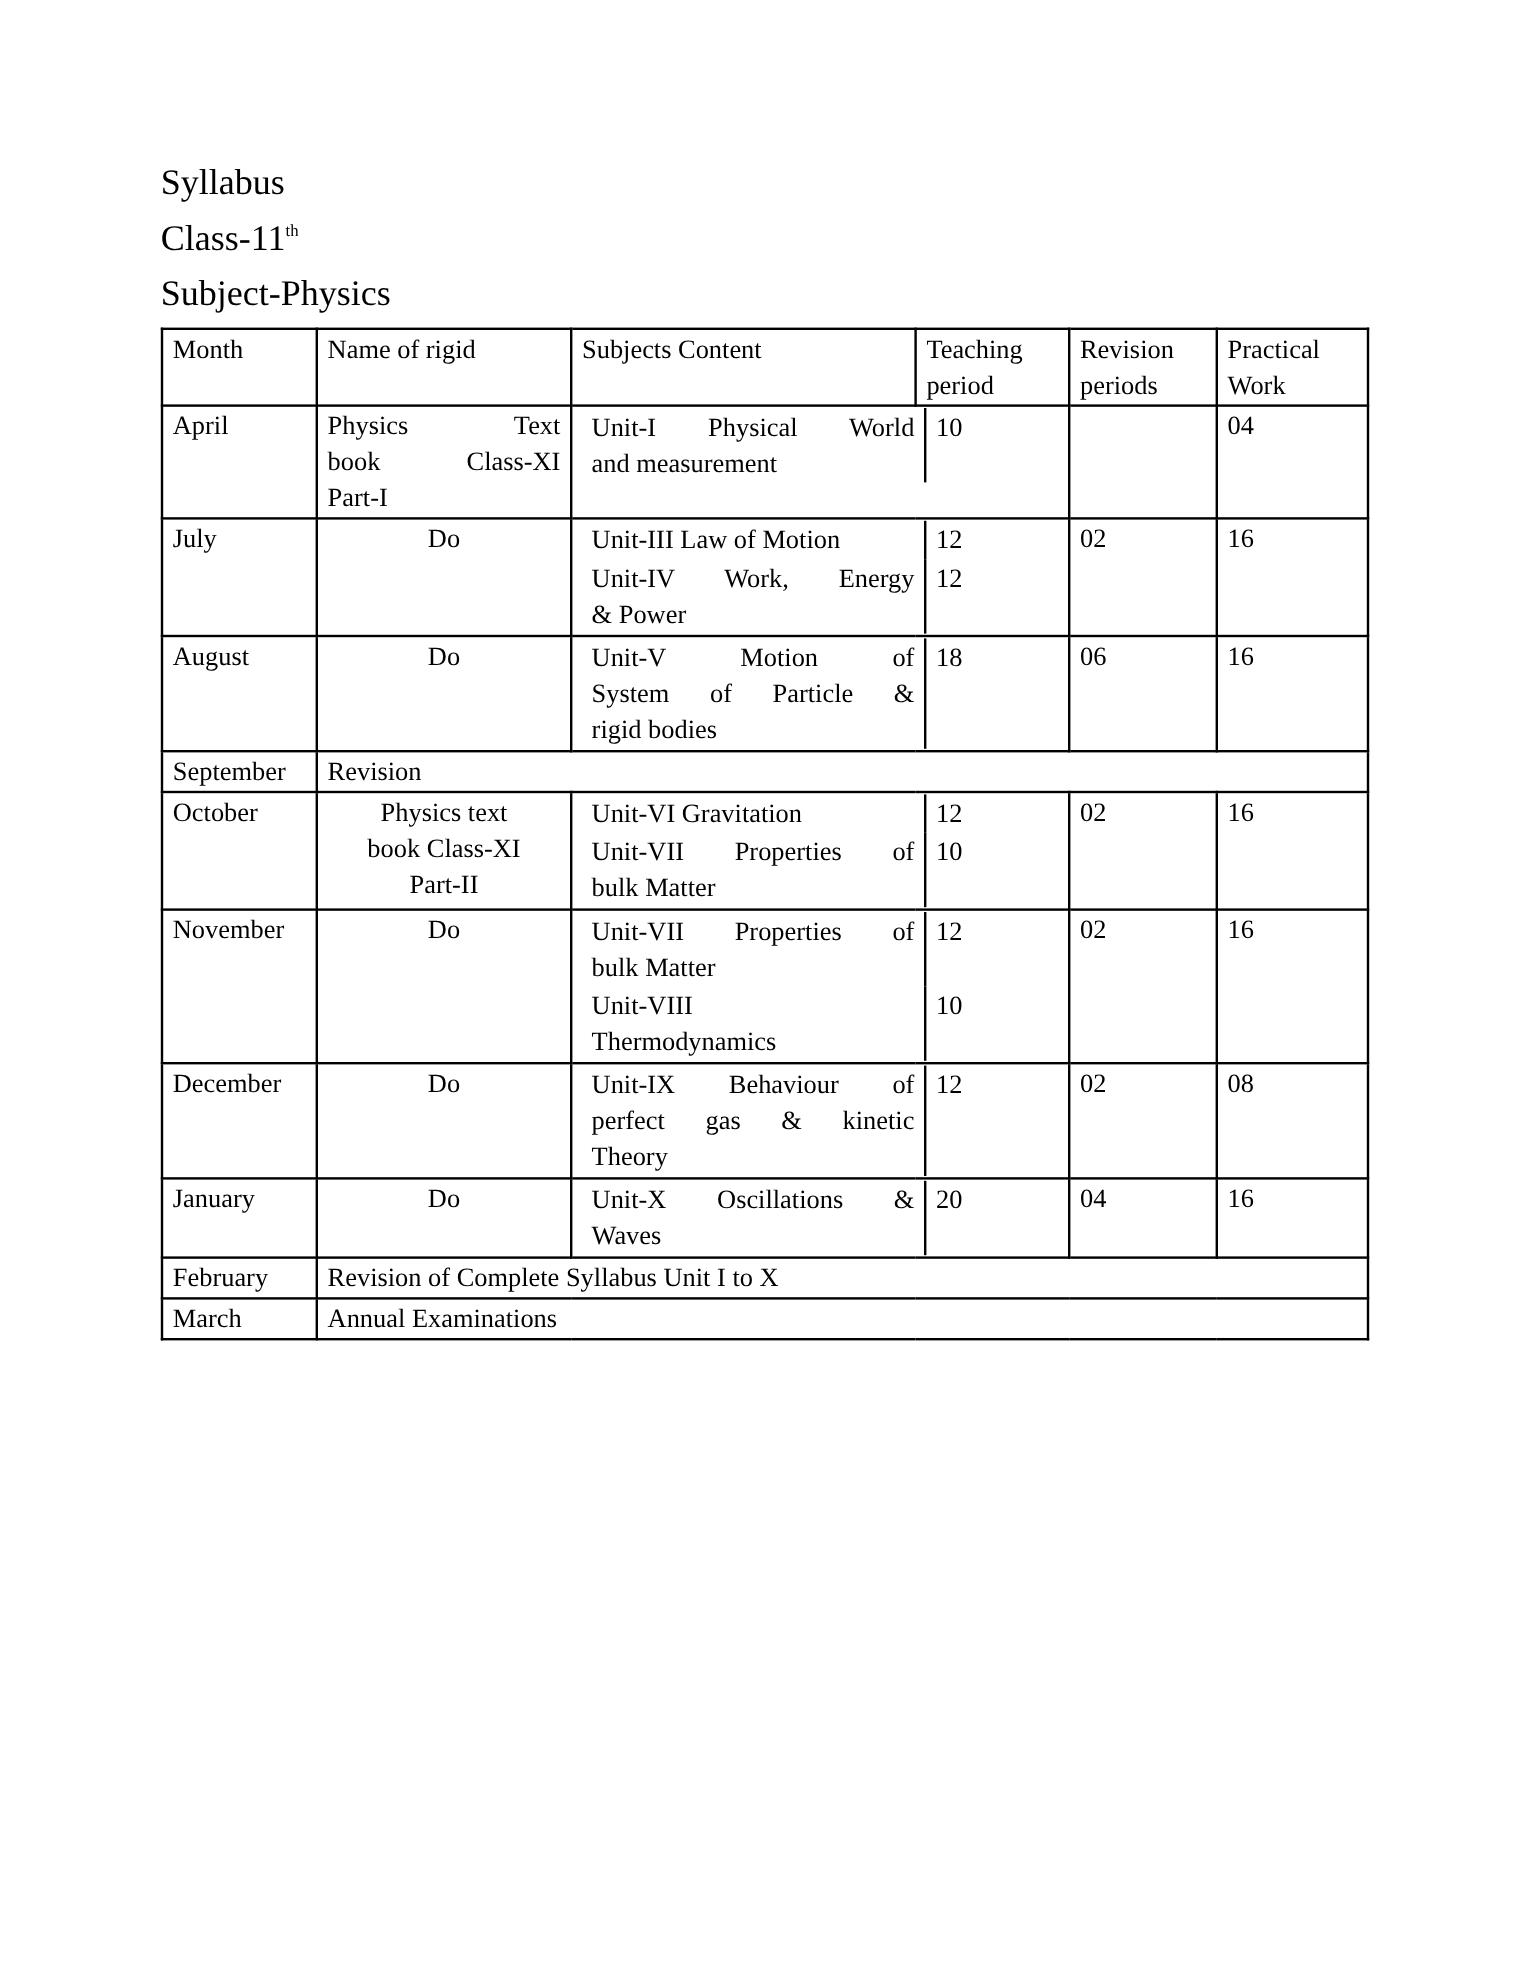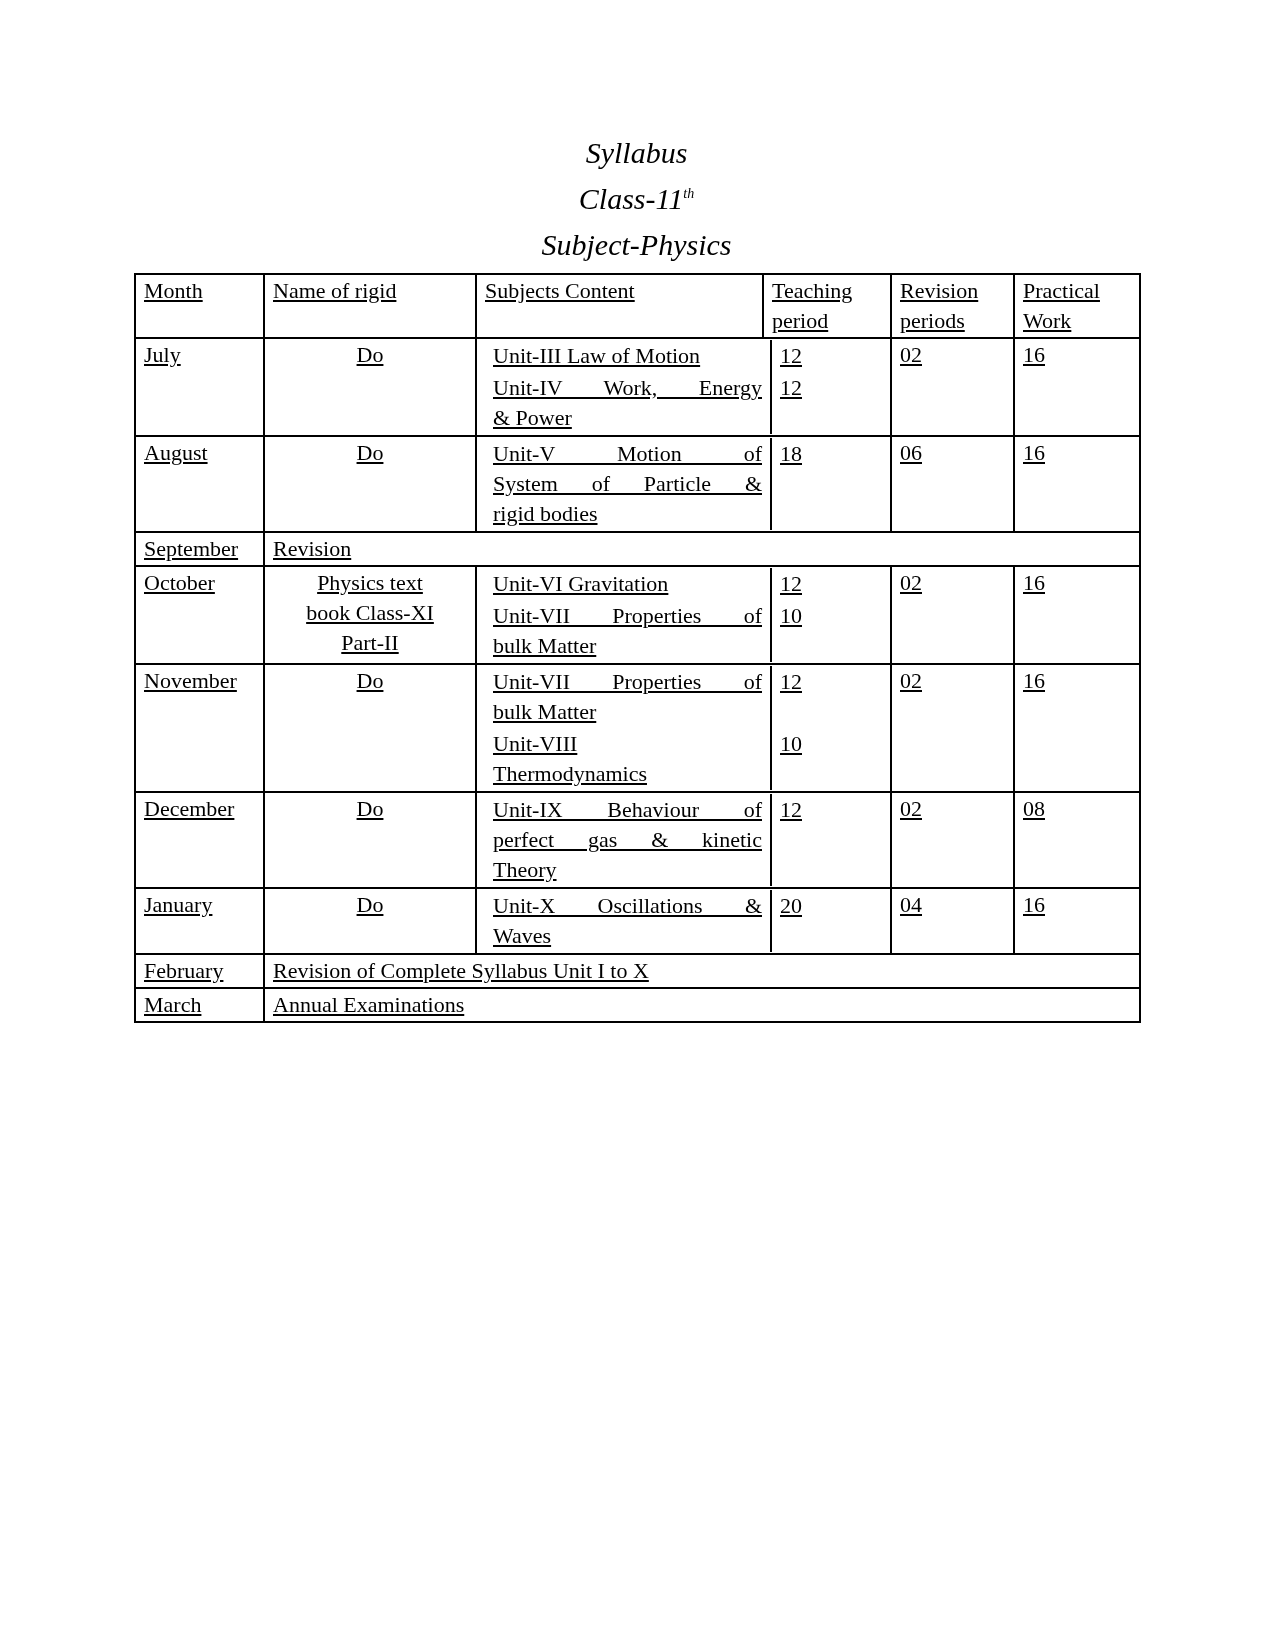--- a/index.html
+++ b/index.html
@@ -12,39 +12,37 @@
     min-height: 1651px;
     font-family: "Liberation Serif", "DejaVu Serif", serif;
     color: #000;
   }
   .page {
     padding-top: 130px;
   }
   .titles {
     margin-left: 134px;
     width: 1005px;
-    text-align: center;
+    text-align: left;
     font-size: 30px;
     line-height: 46px;
-    font-style: italic;
   }
   .titles sup {
     font-size: 14px;
     vertical-align: super;
     line-height: 0;
   }
   table.syllabus {
     margin-left: 134px;
     width: 1005px;
     border-collapse: collapse;
     table-layout: fixed;
     font-size: 22px;
     line-height: 30px;
     margin-top: 5px;
-    text-decoration: underline;
   }
   table.syllabus th, table.syllabus td {
     border: 2px solid #000;
     vertical-align: top;
     padding: 1px 8px;
     font-weight: normal;
     text-align: left;
     overflow: hidden;
   }
   td.c-ct {
@@ -95,20 +93,39 @@
 
     <tr>
       <th>Month</th>
       <th>Name of rigid</th>
       <th>Subjects Content</th>
       <th>Teaching period</th>
       <th>Revision periods</th>
       <th>Practical Work</th>
     </tr>
 
+    <tr>
+      <td class="c-month">April</td>
+      <td class="c-book">
+        <span class="ln j">Physics Text</span>
+        <span class="ln j">book Class-XI</span>
+        <span class="ln">Part-I</span>
+      </td>
+      <td class="c-ct" colspan="2">
+        <div class="ct-item">
+          <div class="ct-text">
+            <span class="ln j">Unit-I Physical World</span>
+            <span class="ln">and measurement</span>
+          </div>
+          <div class="ct-num">10</div>
+        </div>
+      </td>
+      <td></td>
+      <td>04</td>
+    </tr>
 
 
     <tr>
       <td class="c-month">July</td>
       <td class="c-book center">Do</td>
       <td class="c-ct" colspan="2">
         <div class="ct-item">
           <div class="ct-text">
             <span class="ln">Unit-III Law of Motion</span>
           </div>

